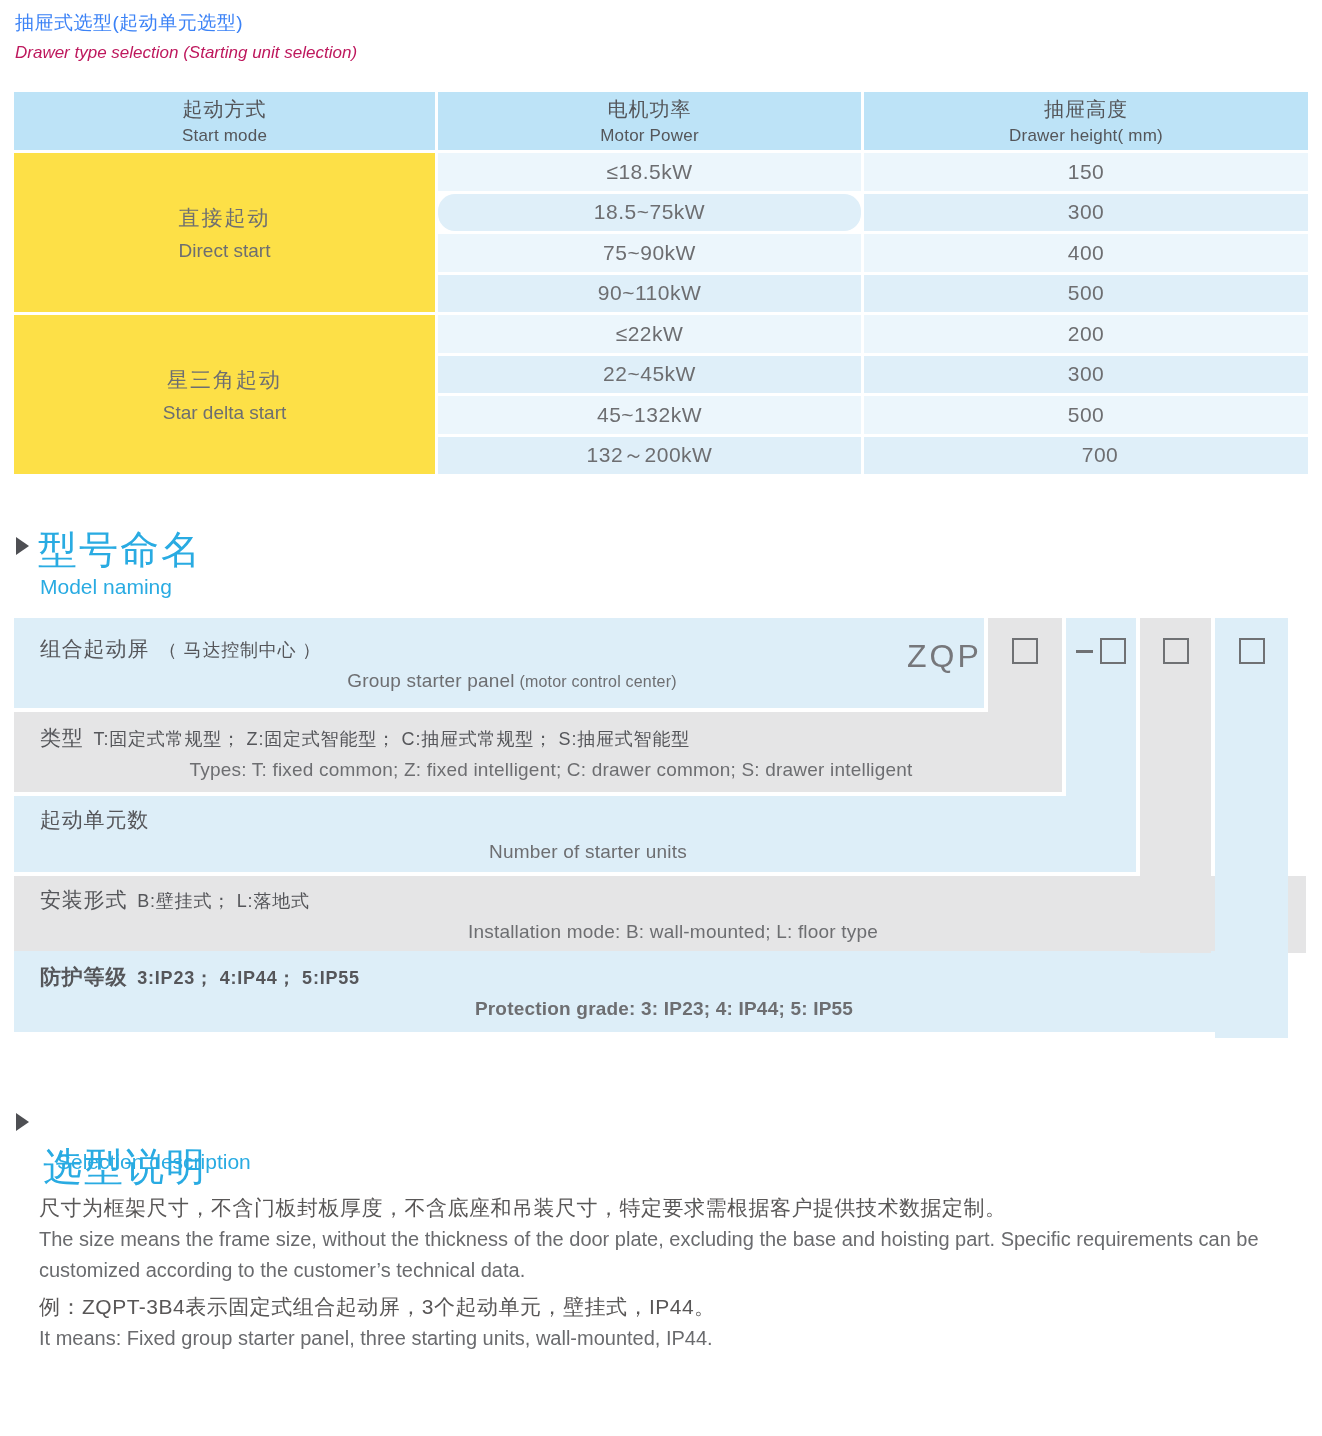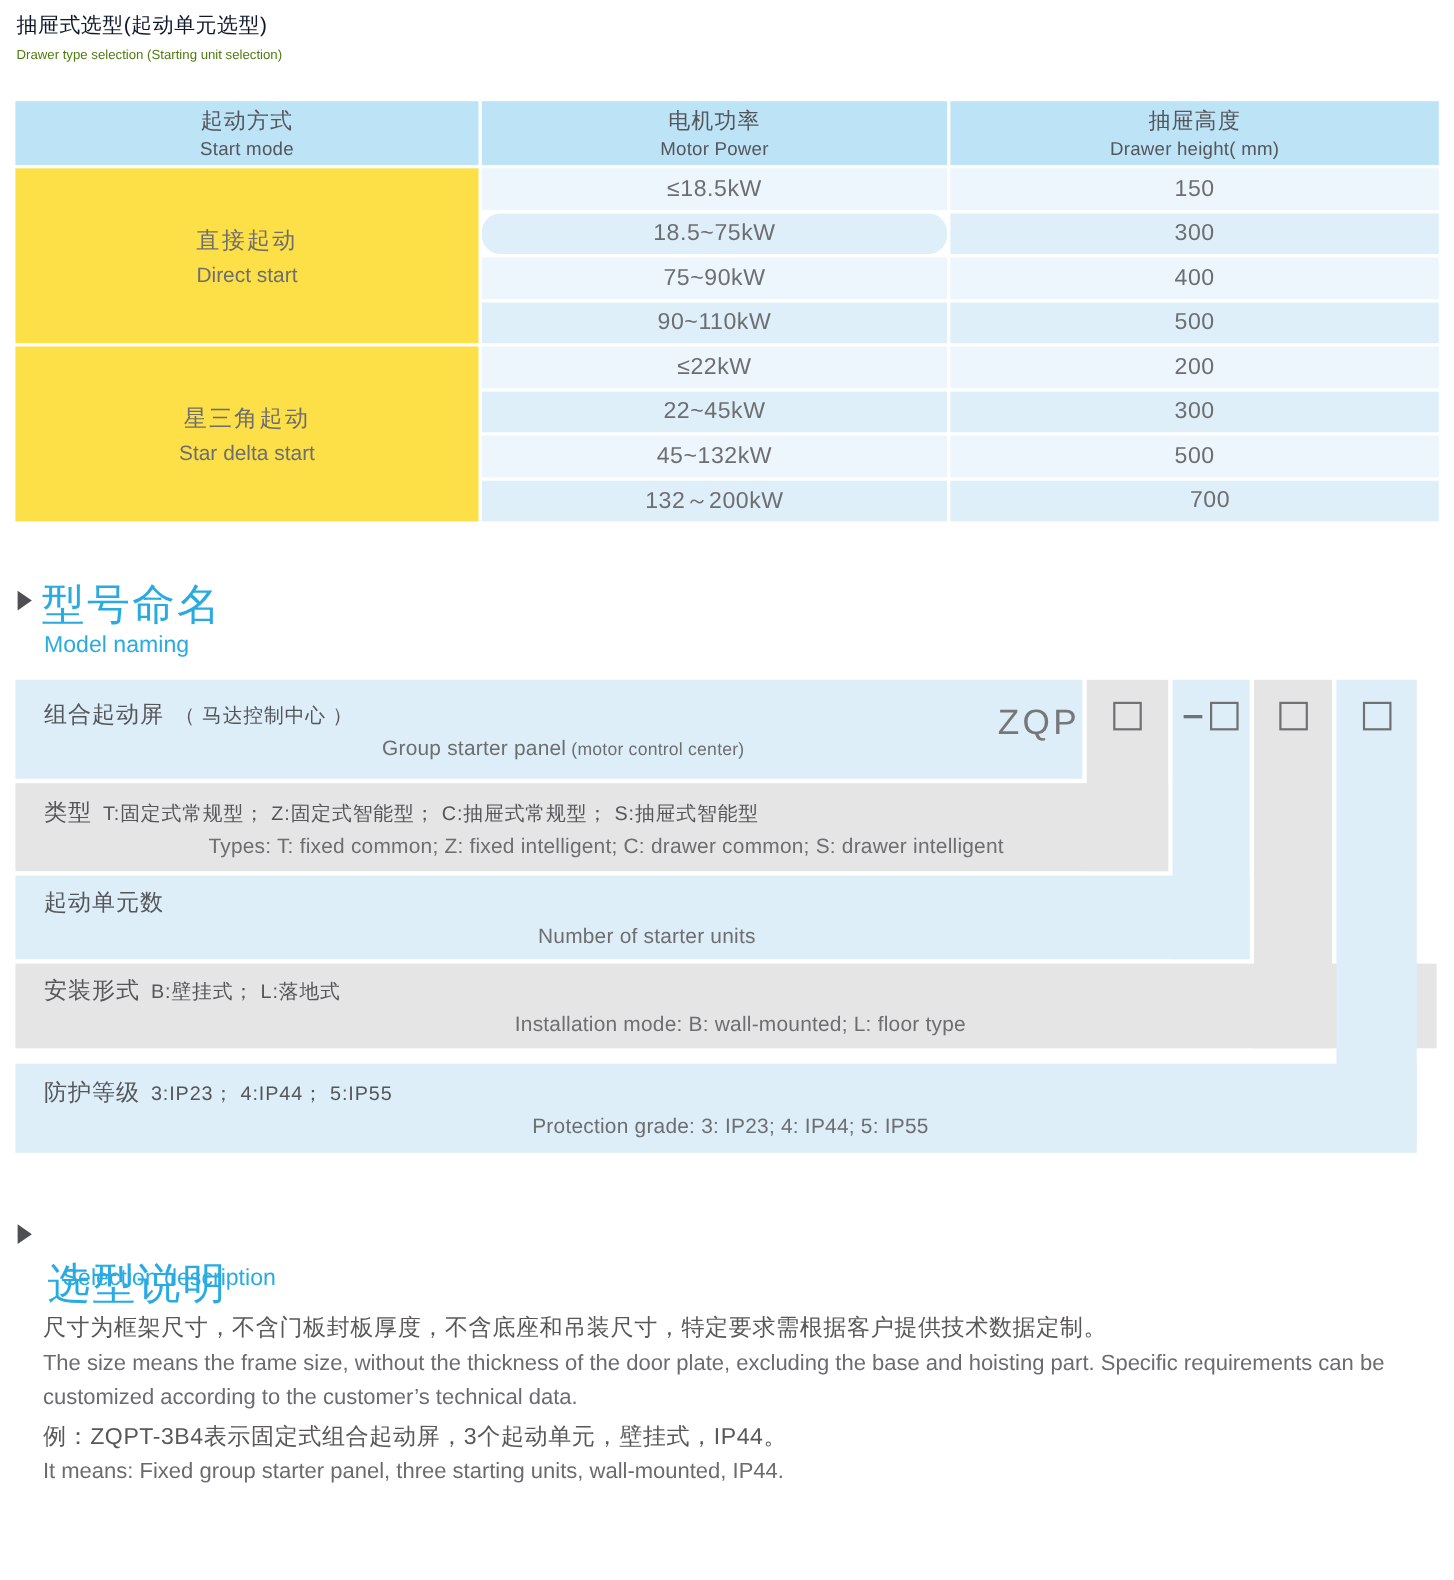--- a/index.html
+++ b/index.html
@@ -4,22 +4,22 @@
 <style>
   * { margin:0; padding:0; box-sizing:border-box; }
   body { background:#ffffff; }
   .page {
     position:relative; width:1322px; height:1436px; background:#ffffff;
     font-family:"Liberation Sans", sans-serif; overflow:hidden;
   }
 
   
   .title-block { position:absolute; left:15px; top:10px; }
-  .title-cn { font-size:19px; color:#0f172a; letter-spacing:0.5px; }
-  .title-en { font-size:12px; color:#4d7c0f; margin-top:7px; }
+  .title-cn { font-size:19px; color:#3b82f6; letter-spacing:0.5px; }
+  .title-en { font-size:17px; color:#be185d; margin-top:7px;font-style:italic; }
 
   
   .sel-table {
     position:absolute; left:14px; top:92px;
     display:grid;
     grid-template-columns:421px 423px 444px;
     grid-template-rows:58px repeat(8, 37.5px);
     gap:3px;
     text-align:right;
   }
@@ -63,21 +63,21 @@
   .nrow {
     position:absolute; left:0; display:flex; flex-direction:column;
     justify-content:center; padding-left:26px;
   }
   .nblue { background:#ddeef8; }
   .ngray { background:#e5e5e6; }
   #nr1 { top:0;     height:90px; width:970px;  }
   #nr2 { top:94px;  height:80px; width:1048px; }
   #nr3 { top:178px; height:76px; width:1122px; }
   #nr4 { top:258px; height:77px; width:1292px; }
-  #nr5 { top:349px; height:81px; width:1274px; }
+  #nr5 { top:333px; height:81px; width:1274px;font-weight:bold; }
   .nrow .cnline { font-size:21px; color:#55565a; letter-spacing:0.8px; }
   .nrow .cnline .sub { font-size:18px; margin-left:10px; }
   .nrow .enline { font-size:19px; color:#6d6e71; margin-top:7px; letter-spacing:0.2px;text-align:center; }
   .nrow .enline .sub { font-size:16px; }
   .ncol { position:absolute; top:0; }
   #nc1 { left:974px;  width:74px; height:174px; }
   #nc2 { left:1052px; width:70px; height:254px; }
   #nc3 { left:1126px; width:71px; height:335px; }
   #nc4 { left:1201px; width:73px; height:420px; }
   .sym {

